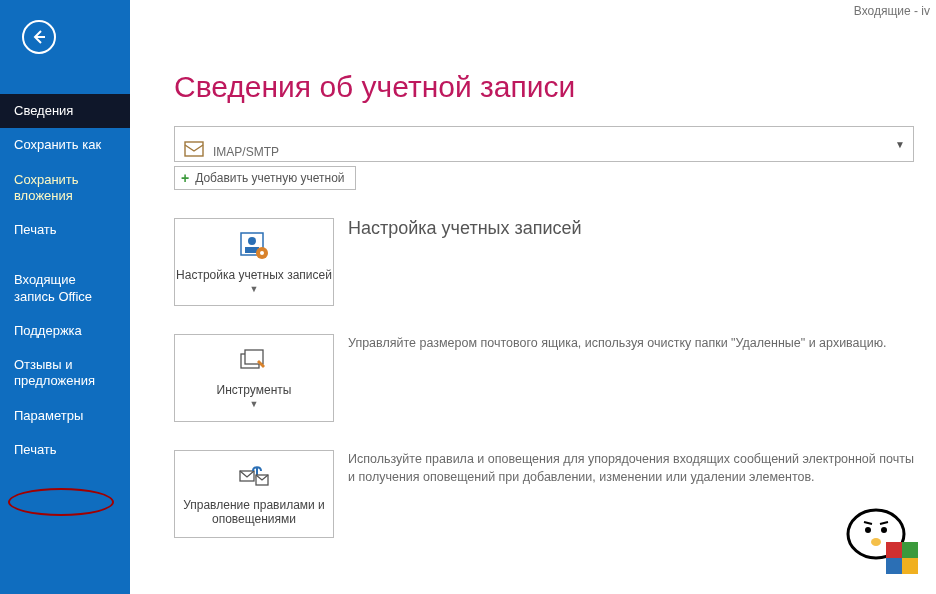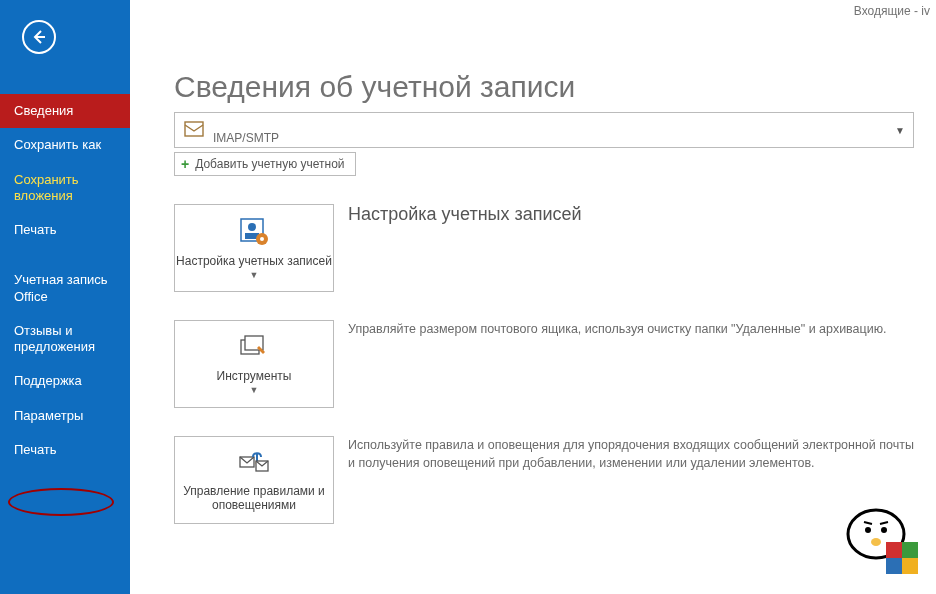--- a/index.html
+++ b/index.html
@@ -35,51 +35,51 @@
     display:flex; align-items:center; justify-content:center;
     cursor:pointer;
   }
   .back-circle svg { stroke:#fff; }
   .side-item {
     padding: 9px 14px;
     cursor: pointer;
     line-height: 1.25;
   }
   .side-item.selected {
-    background: #b91c1c;
+    background: #0f172a;
     margin-top: 40px;
   }
   .side-item.disabled {
-    color: #fde047;
+    color: #fef9c3;
   }
   .side-gap { height: 16px; }
 
   .ellipse {
     position:absolute;
     left:8px; top:488px;
     width:106px; height:28px;
     border:2px solid #a00000;
     border-radius:50%;
     pointer-events:none;
   }
 
   .main {
     position:absolute;
     left:130px; top:0; right:0; bottom:0;
     padding: 28px 22px 0 44px;
   }
   .page-title {
     font-size: 30px;
     font-weight: 300;
-    color: #737373;
+    color: #be185d;
     margin-top: 42px;
-    margin-bottom: 8px;
+    margin-bottom: 22px;
   }
   .account-row {
-    display:flex; align-items:center;
+    display:flex; align-items:flex-end;
     border:1px solid #bbb;
     height:36px;
     width:740px;
     position:relative;
     cursor:pointer;
     font-size:12px;
   }
   .account-icon {
     width:38px;
     display:flex; align-items:center; justify-content:center;
@@ -133,23 +133,23 @@
     <svg width="16" height="16" viewBox="0 0 16 16" fill="none">
       <path d="M10 2 L4 8 L10 14" stroke-width="2"></path>
       <path d="M4 8 L14 8" stroke-width="2"></path>
     </svg>
   </div>
   <div class="side-item selected">Сведения</div>
   <div class="side-item">Сохранить как</div>
   <div class="side-item disabled">Сохранить вложения</div>
   <div class="side-item">Печать</div>
   <div class="side-gap"></div>
-  <div class="side-item">Учетная запись Office</div>
+  <div class="side-item">Входящие запись Office</div>
+  <div class="side-item">Поддержка</div>
   <div class="side-item">Отзывы и предложения</div>
-  <div class="side-item">Поддержка</div>
   <div class="side-item">Параметры</div>
   <div class="side-item">Печать</div>
   <div class="ellipse"></div>
 </div>
 
 <div class="main">
   <div class="page-title">Сведения об учетной записи</div>
 
   <div class="account-row">
     <div class="account-icon">

